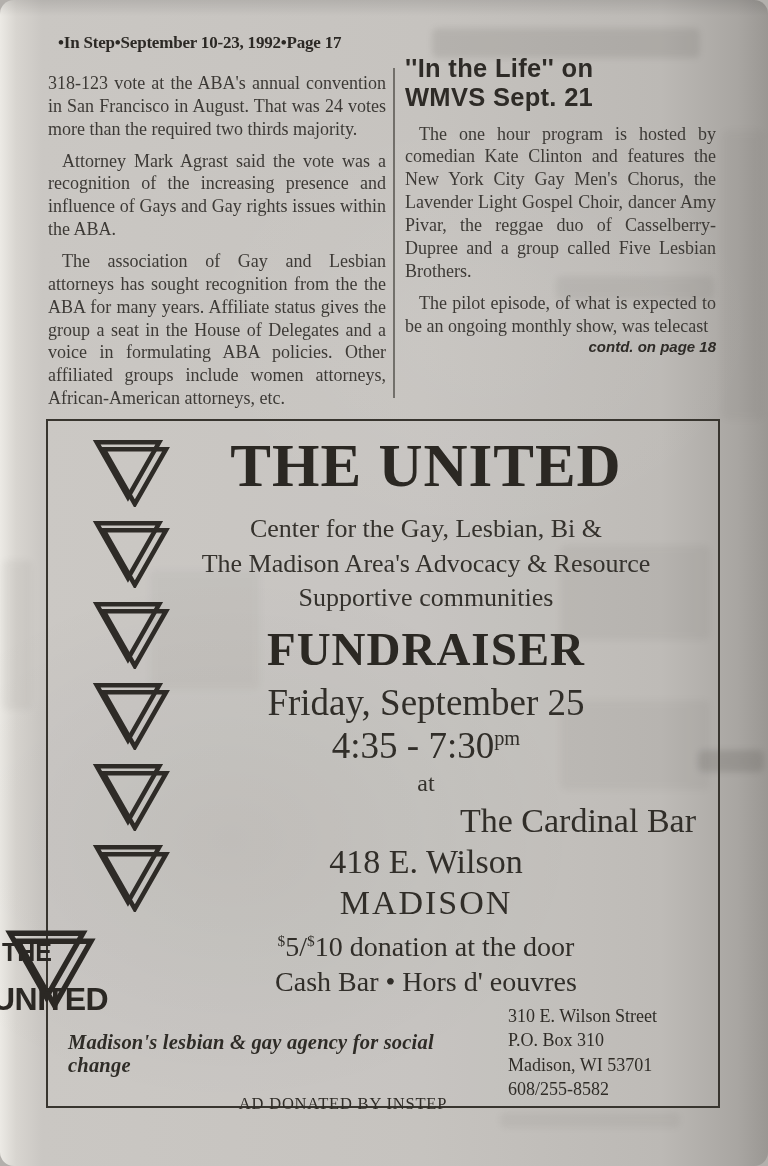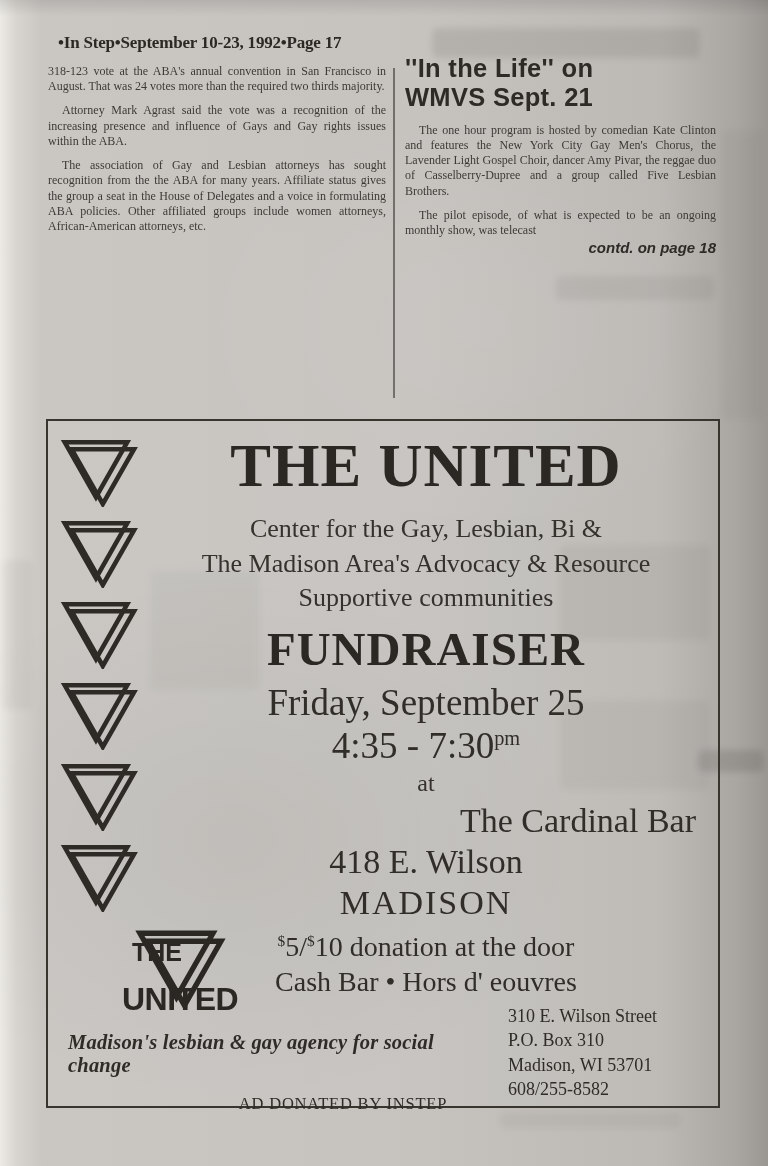--- a/index.html
+++ b/index.html
@@ -10,35 +10,36 @@
     overflow:hidden;
   }
   .page{
     position:relative;width:768px;height:1166px;
     background:
       radial-gradient(ellipse 420px 320px at 62% 28%, rgba(255,255,255,.06), rgba(255,255,255,0) 70%),
       radial-gradient(ellipse 500px 380px at 30% 72%, rgba(0,0,0,.05), rgba(0,0,0,0) 70%),
       linear-gradient(180deg, rgba(0,0,0,.10) 0px, rgba(0,0,0,0) 16px),
       linear-gradient(90deg,#eceae5 0px,#d8d5d0 16px,#cac7c3 42px,#c6c3bf 55%,#bcb9b5 86%,#a9a6a2 96%,#9a9793 100%);
     color:#3d3a36;
+    border-radius:14px;
   }
   
   .smudge{position:absolute;background:#55524d;border-radius:6px;filter:blur(3px);pointer-events:none;}
   
   .masthead{
     position:absolute;left:58px;top:33px;width:360px;
     font-family:"Liberation Serif",serif;font-weight:bold;
     font-size:17px;letter-spacing:-0.2px;color:#2c2925;
   }
   
   .col-left{position:absolute;left:48px;top:64px;width:338px;}
   .col-right{position:absolute;left:405px;top:54px;width:311px;}
   .col-divider{position:absolute;left:393px;top:68px;width:2px;height:330px;background:#56534e;opacity:.75;}
   .body-text p{
-    margin:0 0 9px 0;font-size:12px;line-height:1.27;
+    margin:8px 0 9px 0;font-size:18px;line-height:1.27;
     text-align:justify;color:#3d3a36;
   }
   .ind{text-indent:14px;}
   .headline{
     font-family:"Liberation Sans",sans-serif;font-weight:bold;
     font-size:25.5px;line-height:1.15;letter-spacing:.3px;color:#2e2b27;
     margin:0 0 10px 0;
   }
   .lead-in{font-weight:bold;color:#332f2b;}
   .inline-bold{font-weight:bold;color:#332f2b;}
@@ -47,21 +48,21 @@
     font-size:15px;text-align:right;color:#2e2b27;margin-top:1px;
   }
   
   .ad{
     position:absolute;left:46px;top:419px;width:670px;height:685px;
     border:2.5px solid #38352f;
     background:rgba(255,255,255,0.03);
   }
   .tri-col{
     position:absolute;left:12px;top:16px;width:110px;
-    display:flex;flex-direction:column;gap:11px;
+    display:flex;flex-direction:column;gap:11px;align-items:flex-end;
   }
   .tri{width:78px;height:70px;}
   .tri svg{display:block;width:100%;height:100%;}
   .logo-unit{position:relative;margin-top:4px;width:240px;height:82px;}
   .logo-tri{width:90px;height:80px;}
   .logo-text{
     position:absolute;left:62px;top:14px;
     font-family:"Liberation Sans",sans-serif;font-weight:bold;color:#2b2824;
     line-height:.95;
   }

